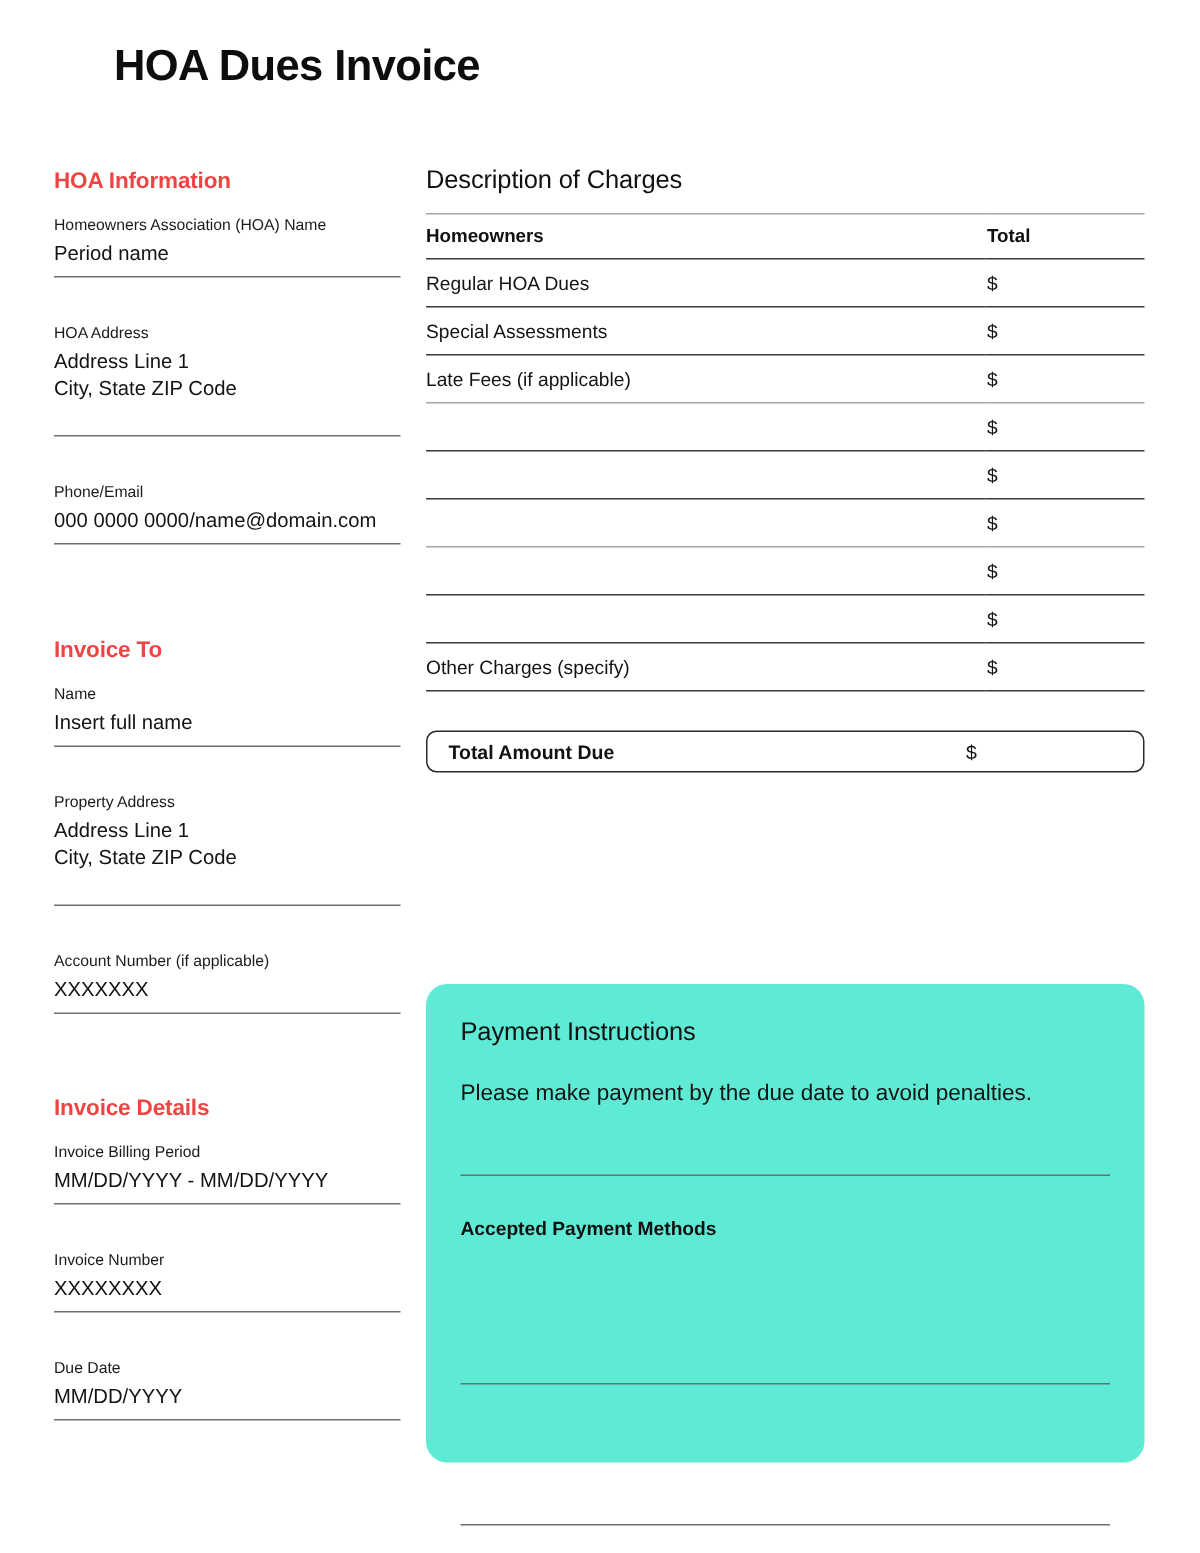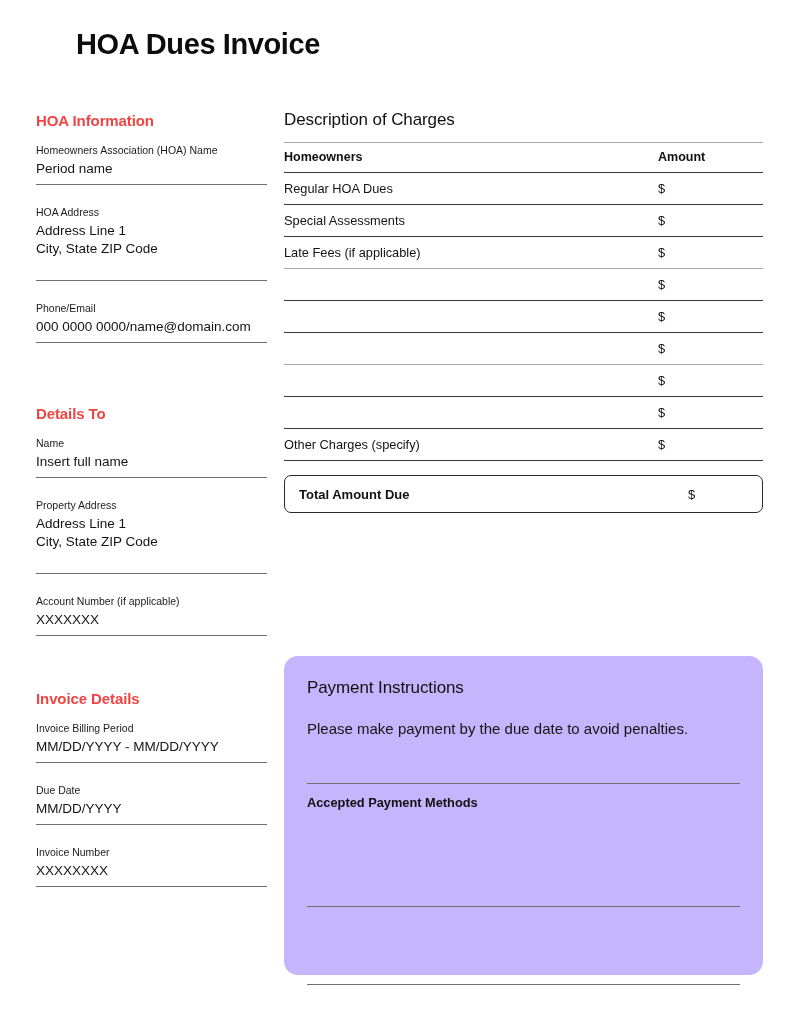--- a/index.html
+++ b/index.html
@@ -60,21 +60,21 @@
     line-height: 15px;
     margin-bottom: 2px;
   }
   .field-value {
     font-size: 13.5px;
     color: #141414;
     line-height: 18px;
     white-space: pre-line;
   }
   .field.tall .field-value { padding-bottom: 16px; }
-  .field.gap-top { margin-top: 20px; }
+  .field.gap-top { margin-top: 30px; }
 
   .block-gap-lg { height: 62px; }
   .block-gap-md { height: 54px; }
 
   
   .right-col {
     position: absolute;
     left: 284px;
     top: 110px;
     width: 479px;
@@ -111,29 +111,28 @@
     padding: 0;
     vertical-align: middle;
     border-bottom: 1.1px solid #3a3a3a;
   }
   table.charges tr.thick td { border-bottom: 1.6px solid #a7a7a7; }
   table.charges td.amt { padding-left: 1px; }
   table.charges th.amt { padding-left: 1px; }
 
   
   .total-box {
-    margin-top: 14px;
+    margin-top: 26px;
     width: 479px;
-    height: 38px;
+    height: 28px;
     box-sizing: border-box;
     border: 1.3px solid #2a2a2a;
     border-radius: 7px;
     display: flex;
     align-items: center;
-    gap: 44px;
   }
   .total-label {
     font-size: 13px;
     font-weight: 700;
     color: #111111;
     padding-left: 14px;
     width: 359px;
     box-sizing: border-box;
   }
   .total-amount {
@@ -142,40 +141,40 @@
     color: #141414;
   }
 
   
   .pay-panel {
     position: absolute;
     left: 284px;
     top: 656px;
     width: 479px;
     height: 319px;
-    background: #c4b5fd;
+    background: #5eead4;
     border-radius: 14px;
     box-sizing: border-box;
     padding: 22px 23px 0 23px;
   }
   .pay-title {
     font-size: 17px;
     font-weight: 400;
     color: #111111;
     margin: 0 0 22px 0;
     letter-spacing: -0.1px;
   }
   .pay-note {
     font-size: 15px;
     color: #141414;
     margin: 0 0 28px 0;
   }
   .pay-field {
     border-top: 1.3px solid #6f6f6f;
-    padding-top: 11px;
+    padding-top: 27px;
     margin-top: 46px;
   }
   .pay-field-label {
     font-size: 12.8px;
     font-weight: 700;
     color: #111111;
   }
   .pay-spacer-1 { height: 50px; }
   .pay-spacer-2 { height: 66px; }
   .pay-rule-bottom {
@@ -207,21 +206,21 @@
 
       <div class="field gap-top">
         <div class="field-label">Phone/Email</div>
         <div class="field-value">000 0000 0000/name@domain.com</div>
       </div>
     </div>
 
     <div class="block-gap-lg"></div>
 
     <div>
-      <div class="section-heading">Details To</div>
+      <div class="section-heading">Invoice To</div>
 
       <div class="field">
         <div class="field-label">Name</div>
         <div class="field-value">Insert full name</div>
       </div>
 
       <div class="field tall gap-top">
         <div class="field-label">Property Address</div>
         <div class="field-value">Address Line 1
 City, State ZIP Code</div>
@@ -237,45 +236,45 @@
 
     <div>
       <div class="section-heading">Invoice Details</div>
 
       <div class="field">
         <div class="field-label">Invoice Billing Period</div>
         <div class="field-value">MM/DD/YYYY - MM/DD/YYYY</div>
       </div>
 
       <div class="field gap-top">
+        <div class="field-label">Invoice Number</div>
+        <div class="field-value">XXXXXXXX</div>
+      </div>
+
+      <div class="field gap-top">
         <div class="field-label">Due Date</div>
         <div class="field-value">MM/DD/YYYY</div>
-      </div>
-
-      <div class="field gap-top">
-        <div class="field-label">Invoice Number</div>
-        <div class="field-value">XXXXXXXX</div>
       </div>
     </div>
 
   </div>
 
   <div class="right-col">
 
     <div class="charges-heading">Description of Charges</div>
 
     <table class="charges">
       <colgroup>
           <col class="c-desc">
           <col class="c-amt">
         </colgroup>
       <thead>
         <tr>
           <th>Homeowners</th>
-          <th class="amt">Amount</th>
+          <th class="amt">Total</th>
         </tr>
       </thead>
       <tbody>
         <tr>
           <td>Regular HOA Dues</td>
           <td class="amt">$</td>
         </tr>
         <tr>
           <td>Special Assessments</td>
           <td class="amt">$</td>

